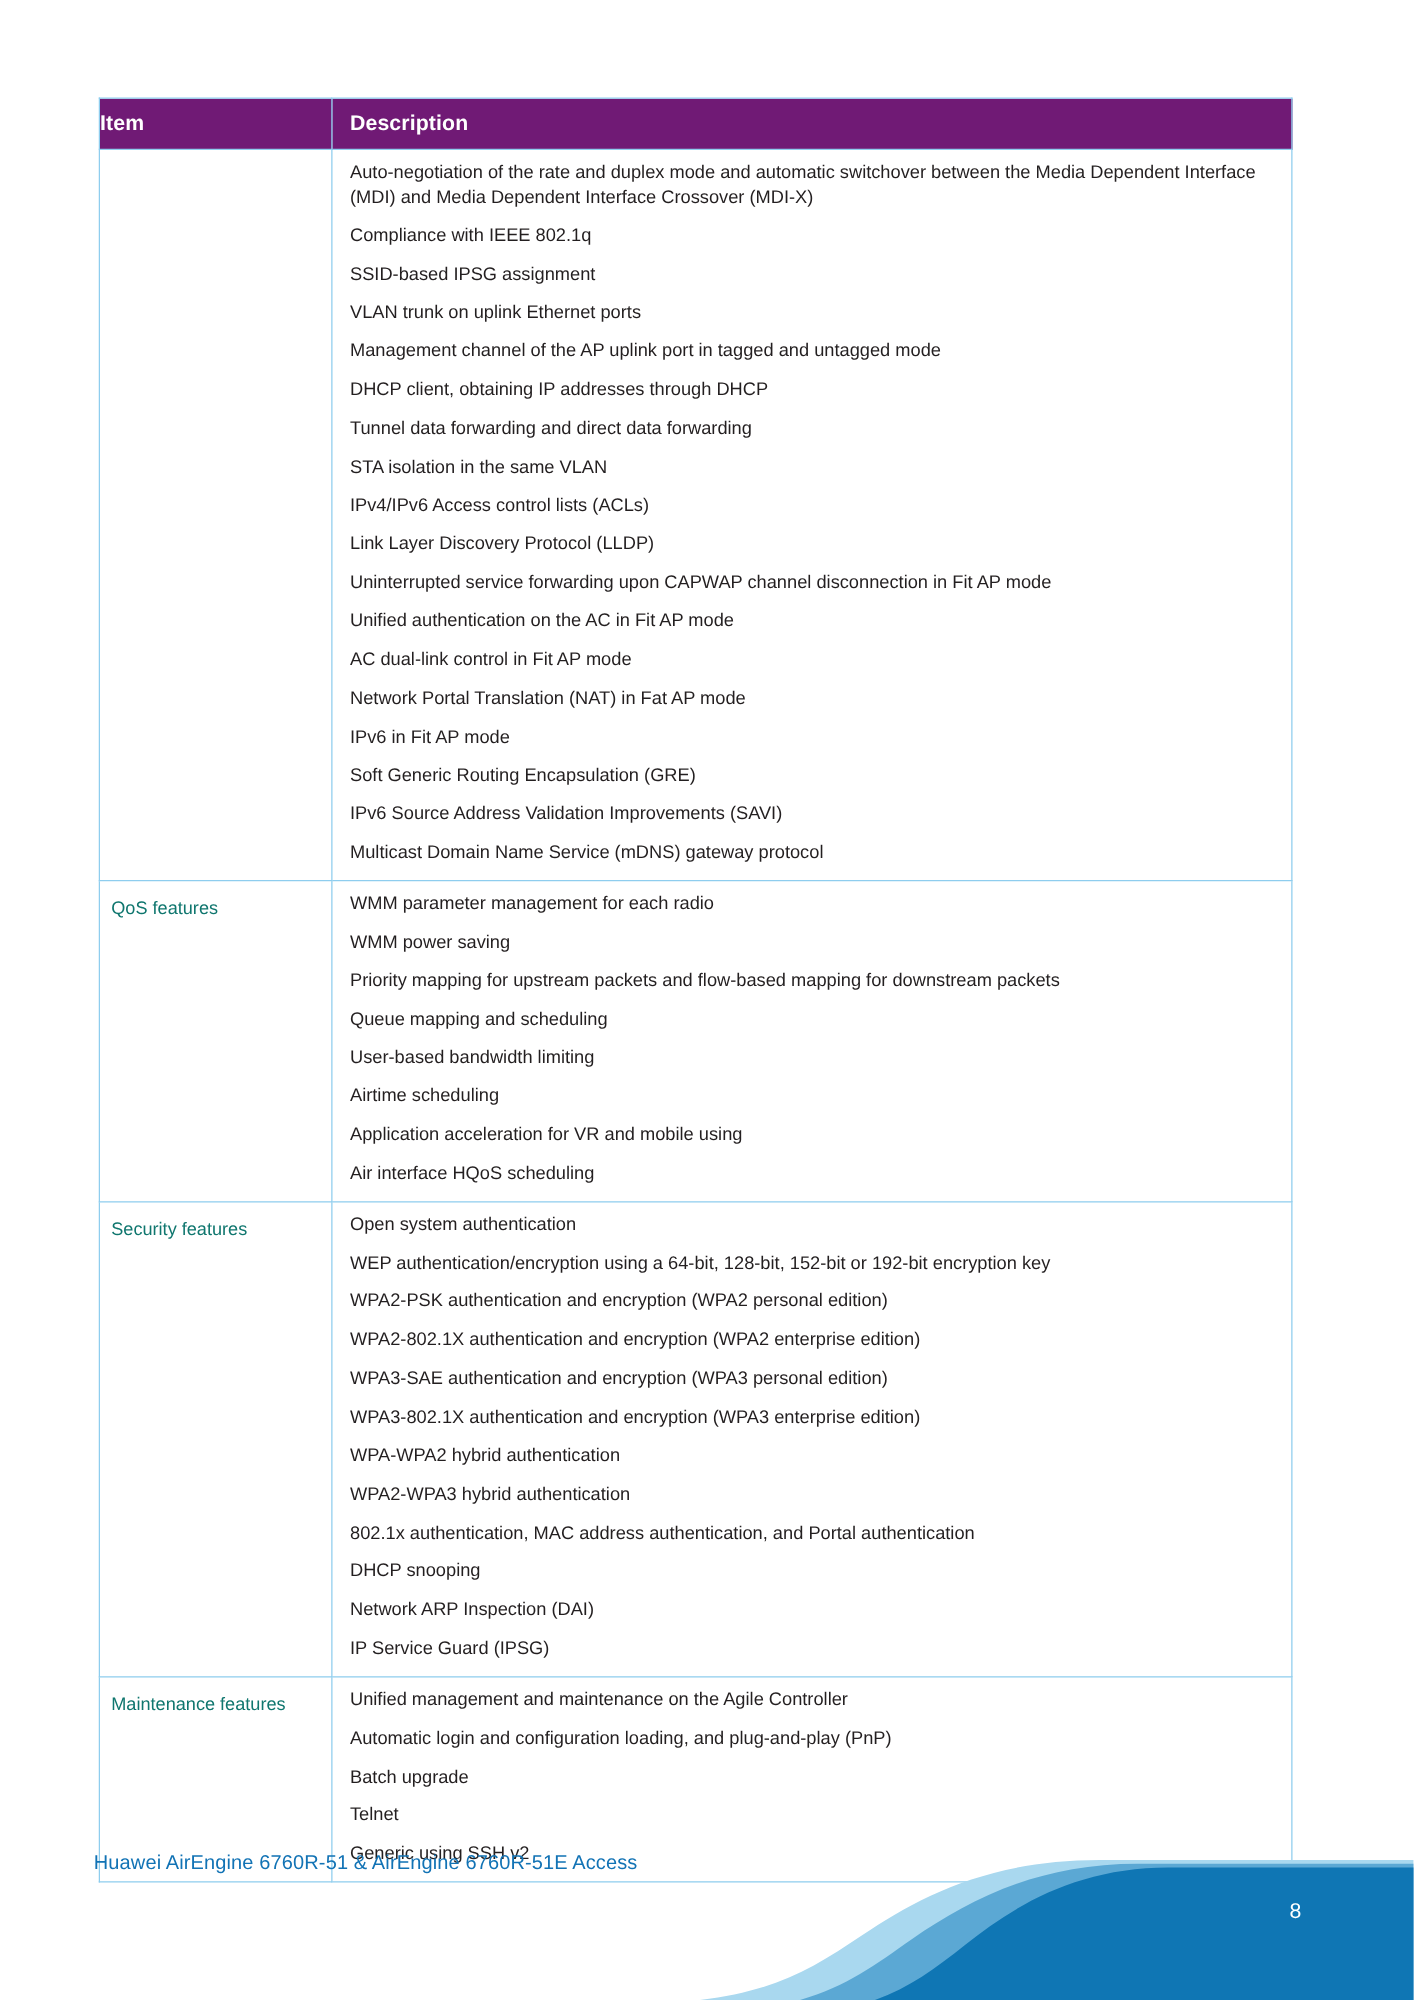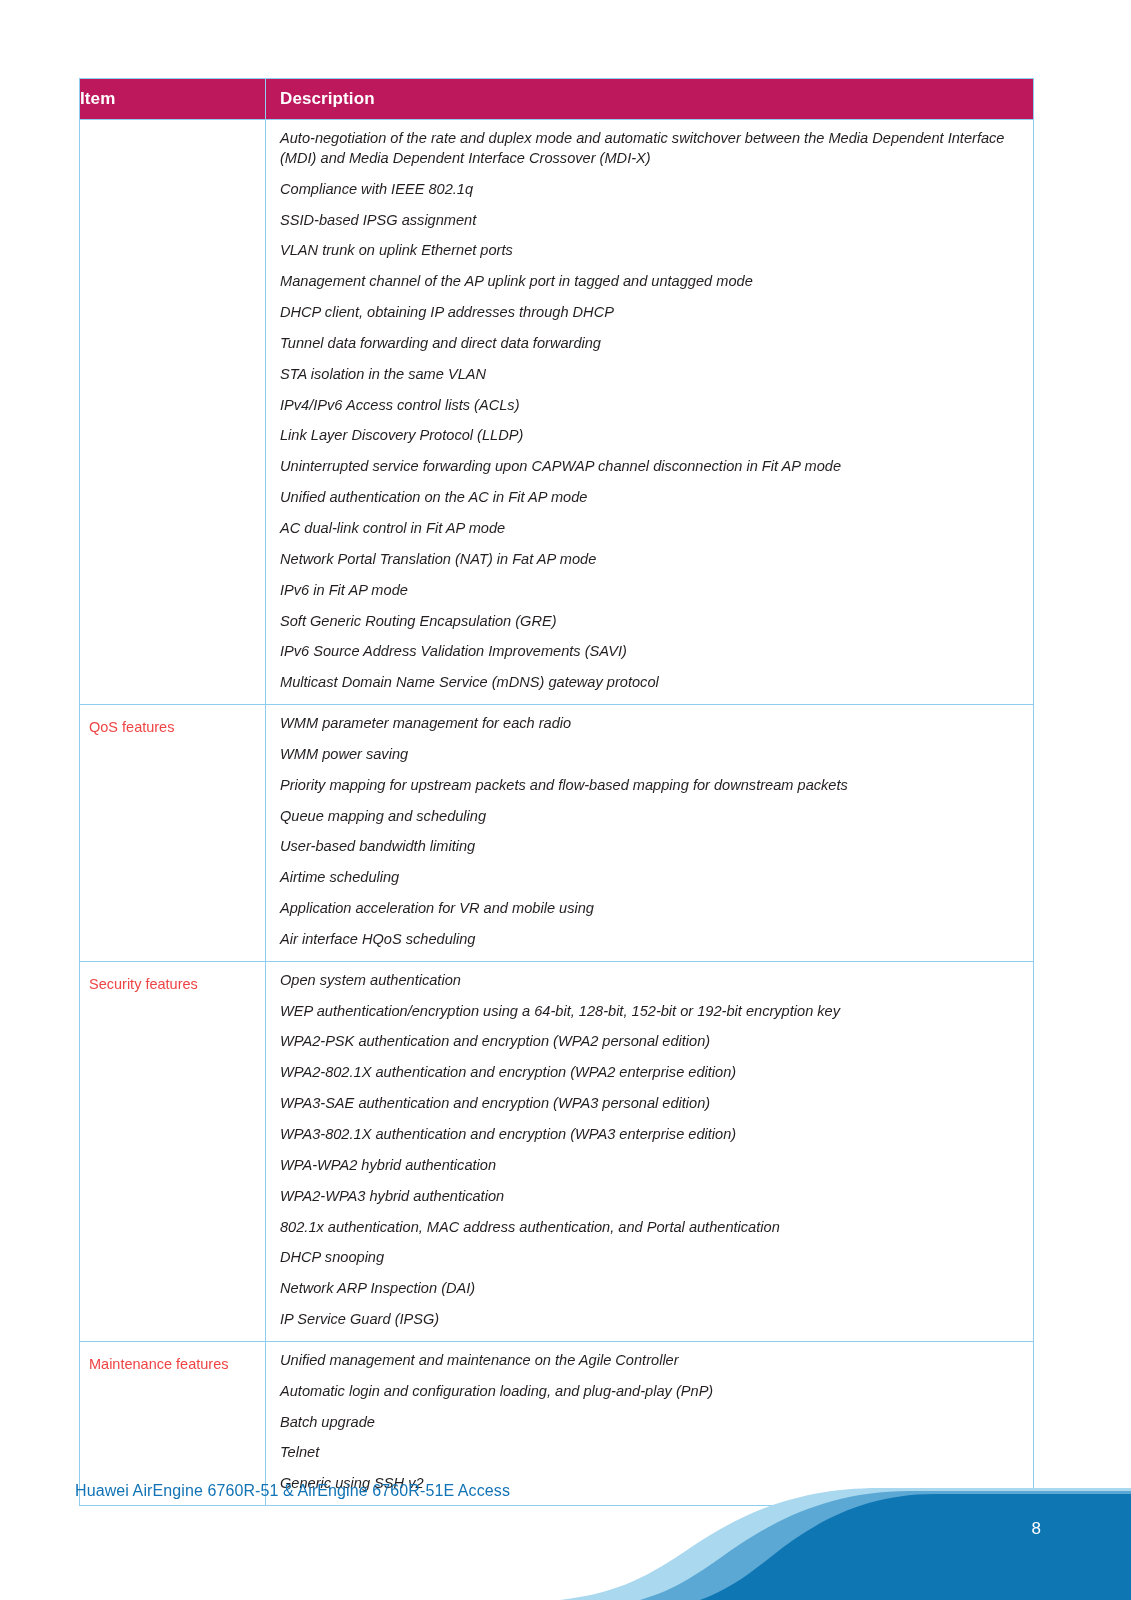--- a/index.html
+++ b/index.html
@@ -37,57 +37,56 @@
   .spec-table col.c-desc { width: 768px; }
 
   .spec-table th,
   .spec-table td {
     border: 1px solid #8ecdee;
     vertical-align: top;
     padding: 0;
   }
 
   thead th {
-    background: #be185d;
+    background: #701a75;
     border: 1px solid #34b3e8;
     color: #ffffff;
     font-size: 17px;
     font-weight: bold;
     text-align: left;
     height: 40px;
     line-height: 40px;
     padding: 0 0 0 14px;
     letter-spacing: 0.1px;
   }
   thead th.th-desc { padding-left: 14px; }
 
   td.item-cell {
     padding: 13px 10px 10px 9px;
     font-size: 14.5px;
-    color: #ef4444;
+    color: #0f766e;
     line-height: 1.25;
     margin-top: 10px;
   }
 
   td.desc-cell {
     padding: 9px 12px 11px 14px;
     font-size: 14.6px;
     color: #231f20;
   }
 
   td.desc-cell ul {
     list-style: none;
     margin: 0;
     padding: 0;
   }
   td.desc-cell li {
     margin: 0 0 11px 0;
     line-height: 1.36;
     text-indent: 0;
-    font-style: italic;
   }
   td.desc-cell li:last-child { margin-bottom: 0; }
 
   
   .footer {
     position: absolute;
     left: 0;
     bottom: 0;
     width: 1131px;
     height: 152px;

